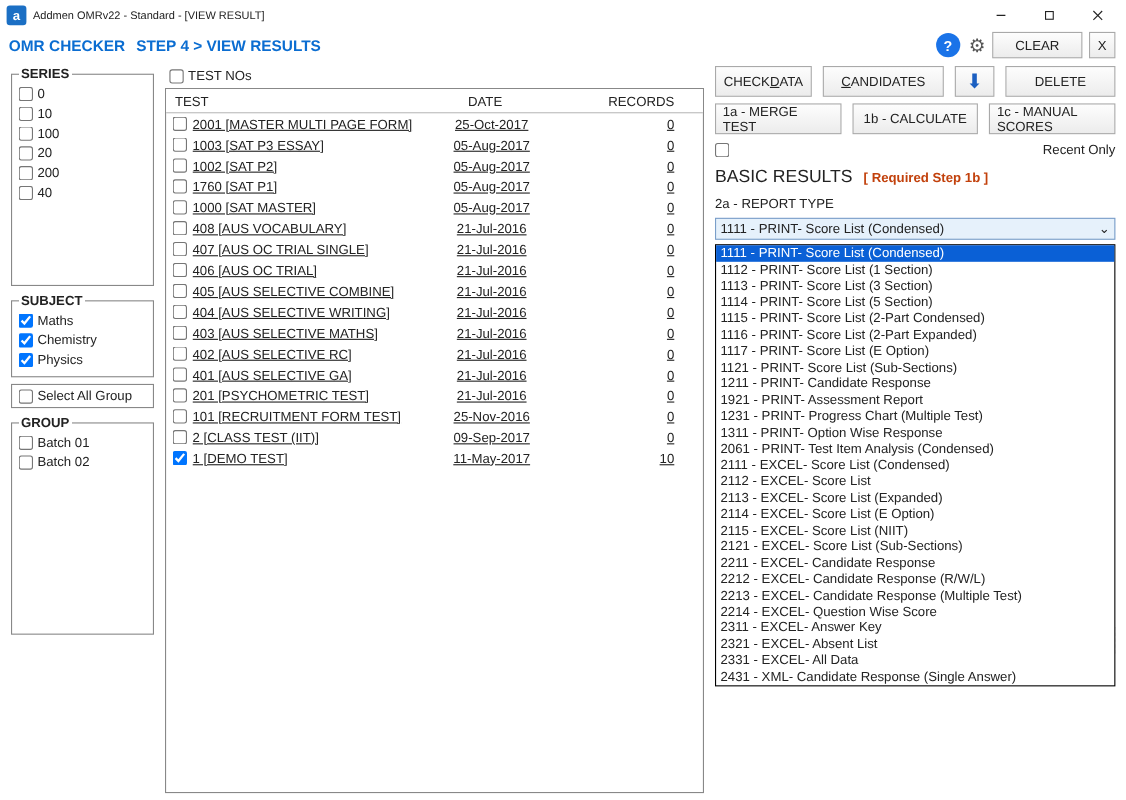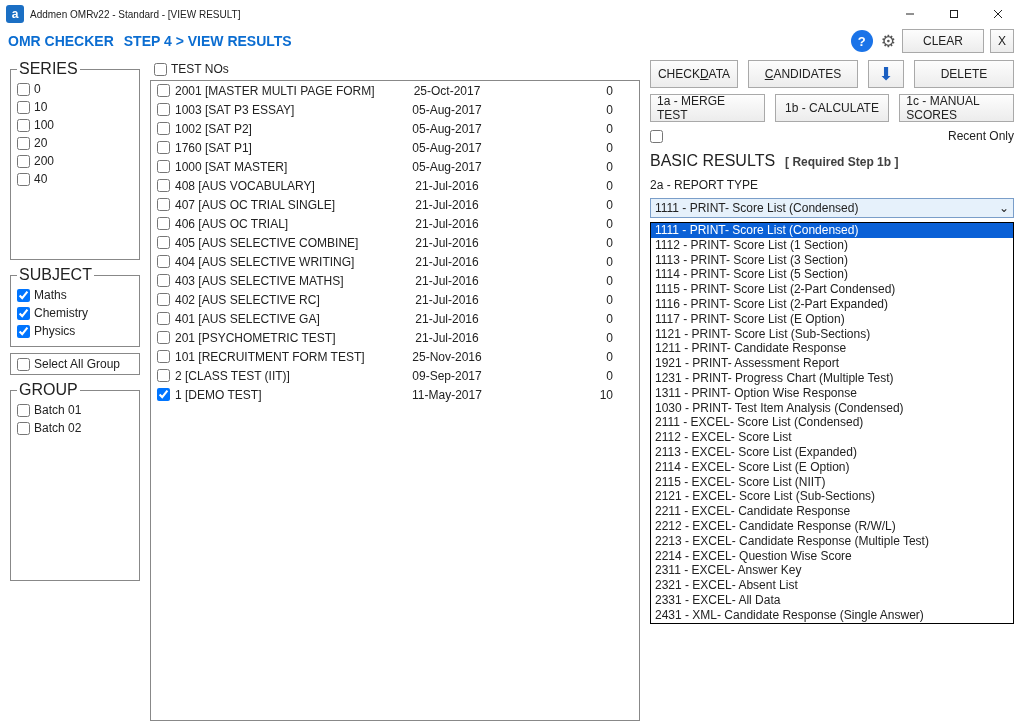--- a/index.html
+++ b/index.html
@@ -28,47 +28,47 @@
   .left-spacer { flex:1; }
 
   .col-mid { flex:1; display:flex; flex-direction:column;}
   .testnos-row { display:flex; align-items:center; gap:4px; padding-left:4px; height:18px; margin-bottom:2px;}
   .grid-wrap { border:1px solid #888; flex:1; overflow:hidden;}
   .grid-head { display:flex; border-bottom:1px solid #bbb; background:#fff; height:22px; align-items:center;}
   .gh-test { width:230px; padding-left:8px;}
   .gh-date { width:120px; text-align:center;}
   .gh-rec { flex:1; text-align:right; padding-right:26px;}
   .grid-body { }
-  .grid-row { display:flex; align-items:center; height:19px; padding-left:6px;}
+  .grid-row { display:flex; align-items:center; height:19px; padding-left:6px;text-decoration:underline;}
   .gr-chk { width:18px; display:flex; align-items:center;}
   .gr-chk input { width:13px; height:13px;}
   .gr-test { width:212px; white-space:nowrap; overflow:hidden;}
   .gr-date { width:120px; text-align:center;}
   .gr-rec { flex:1; text-align:right; padding-right:26px;}
 
   .col-right { width:364px; display:flex; flex-direction:column; gap:6px; position:relative;}
   .btn-row { display:flex; gap:10px; }
   .btn-row .tb-btn { flex:1; justify-content:center; padding:0 6px; height:28px; margin-left:0;}
   .arrow-btn { width:36px; height:28px; border:1px solid #a9a9a9; background:linear-gradient(#fdfdfd,#ececec); display:flex; align-items:center; justify-content:center;}
   .arrow-glyph { font-size:18px; color:#1b5fc1; }
   .recent-row { display:flex; justify-content:space-between; align-items:center; gap:4px; height:16px;}
   .basic-row { display:flex; gap:10px; align-items:baseline; margin-top:2px;}
   .basic-title { font-weight:normal; font-size:16px;}
-  .req-step { color:#404040; font-weight:bold;}
+  .req-step { color:#c2410c; font-weight:bold;}
   .report-type-label { font-size:12px; margin-top:2px;}
   .dropdown-sel { border:1px solid #7a9ec9; background:#e6f1fb; height:20px; display:flex; align-items:center; justify-content:space-between; padding:0 4px;}
   .dropdown-list { position:absolute; top:162px; left:0; right:0; border:1px solid #000; background:#fff; z-index:10;}
   .dd-item { padding:0 4px; height:14.8px; font-size:12px; line-height:14.8px; white-space:nowrap;}
   .dd-item.selected { background:#0a60d6; color:#fff;}
   .bottom-btn-row { display:flex; gap:10px; margin-top:346px;}
   .ghost-btn { flex:1; height:24px; border:1px dashed #ccc; background:#f6f6f6;}
   .folder-row { margin-top:12px; color:#666; font-size:11px;}
 
   fieldset.panel { border:1px solid #888; padding:2px 6px 6px 6px; }
-  legend { font-size:16px; padding:0 2px; }
+  legend { font-size:12px; padding:0 2px;font-weight:bold; }
   .series-box { min-height:200px; }
   .group-box { min-height:200px; }
   .select-all-row { border:1px solid #888; padding:2px 6px; display:flex; align-items:center; gap:4px; height:22px;}
 
   u.acc { text-decoration:underline; }
 </style>
 </head>
 <body>
 
 <div class="titlebar">
@@ -180,20 +180,25 @@
     </fieldset>
     <div class="left-spacer"></div>
   </div>
 
   <div class="col-mid">
     <div class="testnos-row">
       <input type="checkbox" style="">
       <span>TEST NOs</span>
     </div>
     <div class="grid-wrap">
+      <div class="grid-head">
+        <div class="gh-test">TEST</div>
+        <div class="gh-date">DATE</div>
+        <div class="gh-rec">RECORDS</div>
+      </div>
       <div class="grid-body" id="grid-body">
           <div class="grid-row">
             <div class="gr-chk">
               <input type="checkbox" style="">
             </div>
             <div class="gr-test">2001 [MASTER MULTI PAGE FORM]</div>
             <div class="gr-date">25-Oct-2017</div>
             <div class="gr-rec">0</div>
           </div>
           <div class="grid-row">
@@ -370,21 +375,21 @@
         <div class="dd-item">1113 - PRINT- Score List (3 Section)</div>
         <div class="dd-item">1114 - PRINT- Score List (5 Section)</div>
         <div class="dd-item">1115 - PRINT- Score List (2-Part Condensed)</div>
         <div class="dd-item">1116 - PRINT- Score List (2-Part Expanded)</div>
         <div class="dd-item">1117 - PRINT- Score List (E Option)</div>
         <div class="dd-item">1121 - PRINT- Score List (Sub-Sections)</div>
         <div class="dd-item">1211 - PRINT- Candidate Response</div>
         <div class="dd-item">1921 - PRINT- Assessment Report</div>
         <div class="dd-item">1231 - PRINT- Progress Chart (Multiple Test)</div>
         <div class="dd-item">1311 - PRINT- Option Wise Response</div>
-        <div class="dd-item">1030 - PRINT- Test Item Analysis (Condensed)</div>
+        <div class="dd-item">2061 - PRINT- Test Item Analysis (Condensed)</div>
         <div class="dd-item">2111 - EXCEL- Score List (Condensed)</div>
         <div class="dd-item">2112 - EXCEL- Score List</div>
         <div class="dd-item">2113 - EXCEL- Score List (Expanded)</div>
         <div class="dd-item">2114 - EXCEL- Score List (E Option)</div>
         <div class="dd-item">2115 - EXCEL- Score List (NIIT)</div>
         <div class="dd-item">2121 - EXCEL- Score List (Sub-Sections)</div>
         <div class="dd-item">2211 - EXCEL- Candidate Response</div>
         <div class="dd-item">2212 - EXCEL- Candidate Response (R/W/L)</div>
         <div class="dd-item">2213 - EXCEL- Candidate Response (Multiple Test)</div>
         <div class="dd-item">2214 - EXCEL- Question Wise Score</div>

